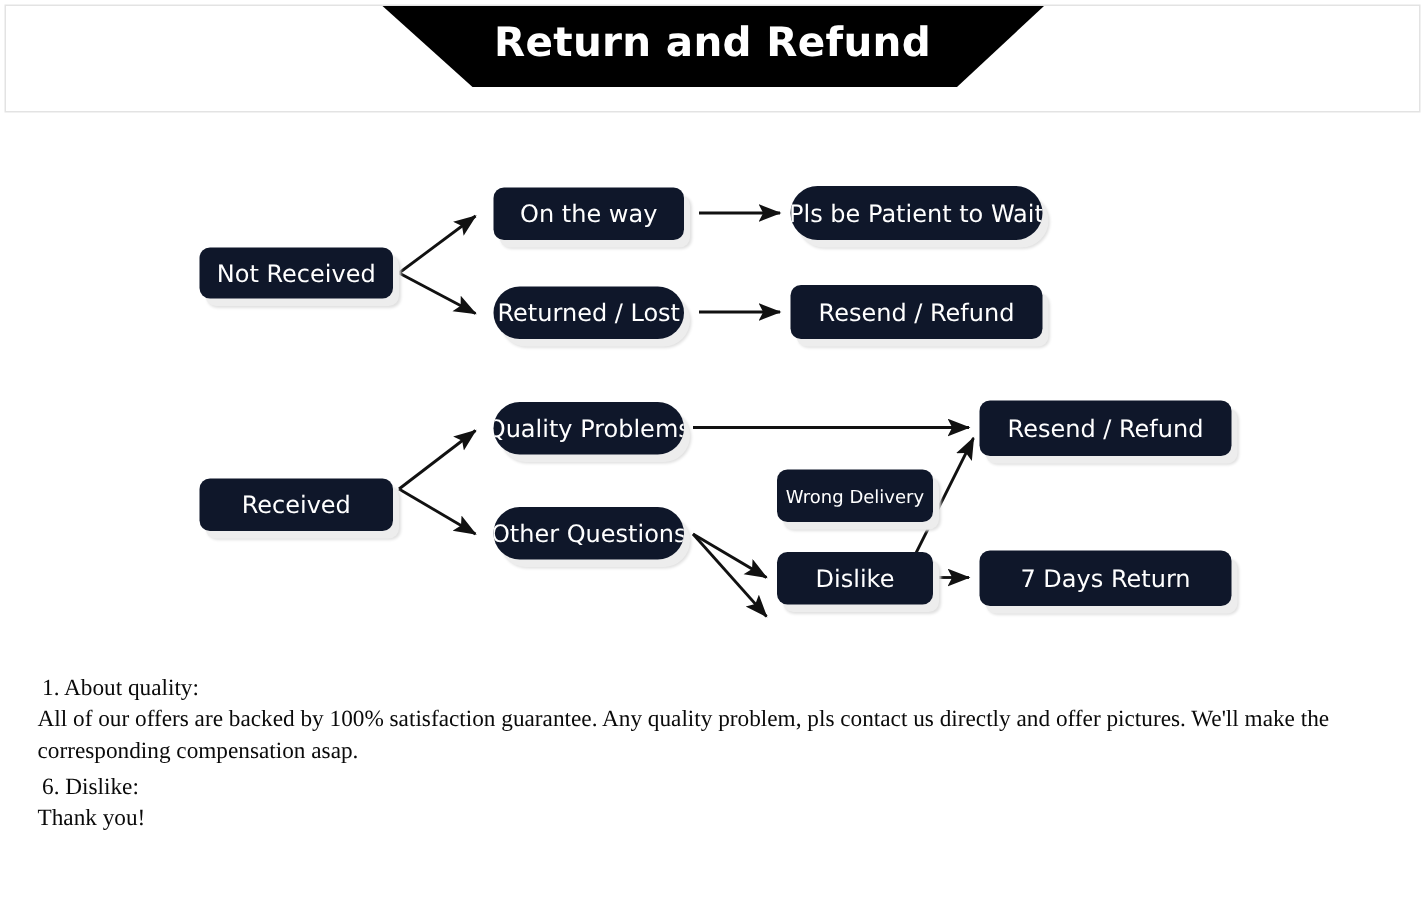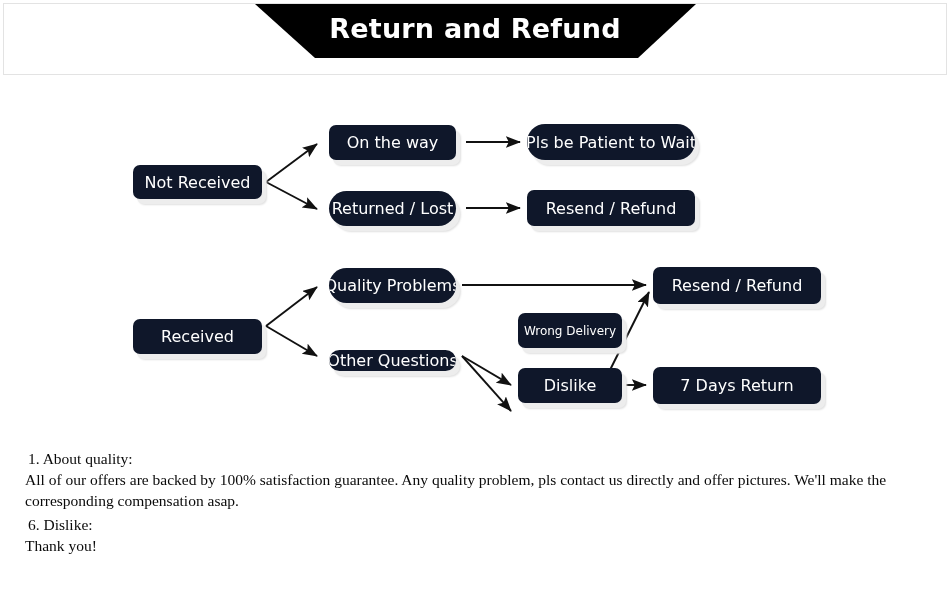--- a/index.html
+++ b/index.html
@@ -177,21 +177,21 @@
     </div>
 
     <div class="node sz-lg" style="left:133px; top:239px; width:129px; height:35px;">
       <span>Received</span>
     </div>
 
     <div class="node sz-md" style="left:329px; top:188px; width:127px; height:35px;">
       <span>Quality Problems</span>
     </div>
 
-    <div class="node sz-md" style="left:329px; top:258px; width:127px; height:21px;margin-top:12px;">
+    <div class="node sz-md" style="left:329px; top:258px; width:127px; height:35px;">
       <span>Other Questions</span>
     </div>
 
     <div class="node sz-sm" style="left:518px; top:233px; width:104px; height:35px;">
       <span>Wrong Delivery</span>
     </div>
 
     <div class="node sz-lg" style="left:518px; top:288px; width:104px; height:35px;">
       <span>Dislike</span>
     </div>

